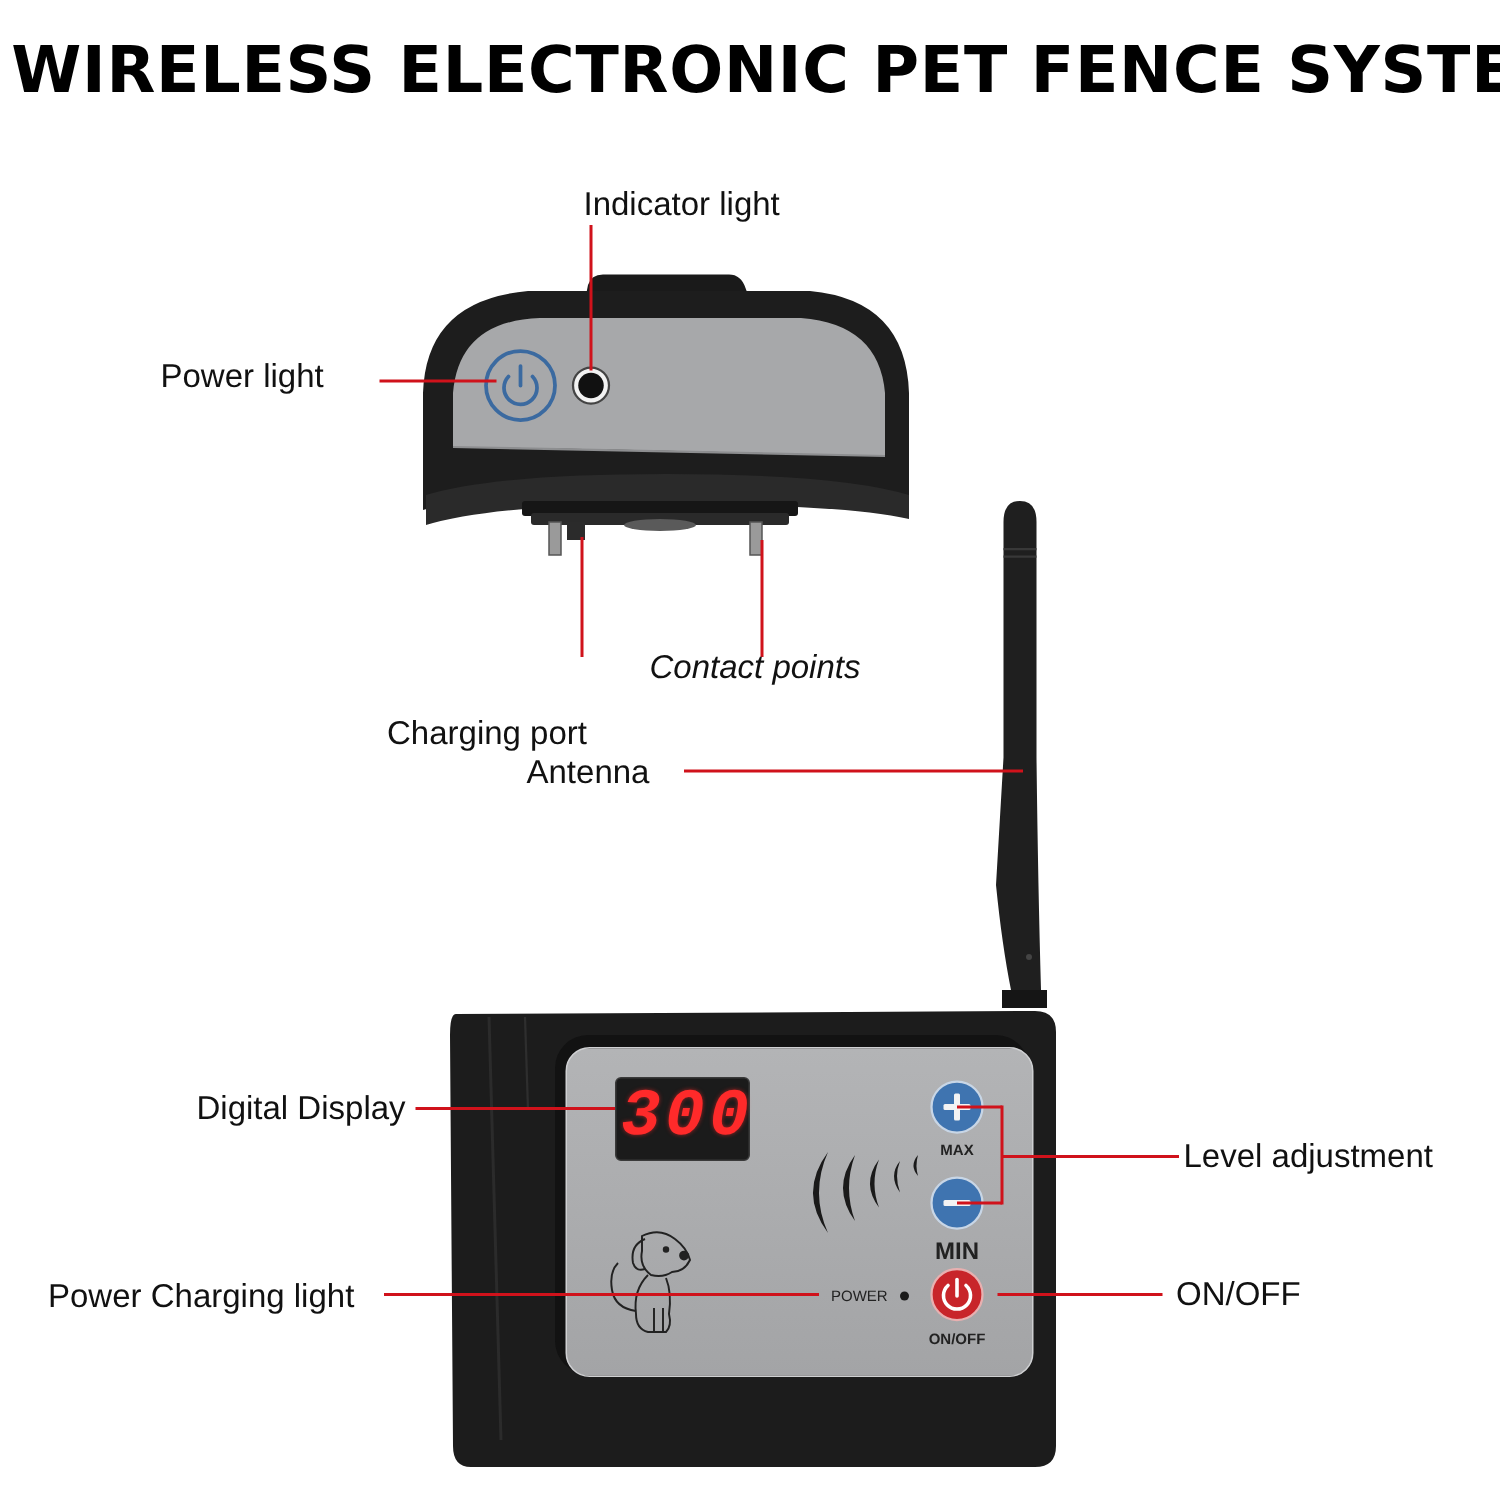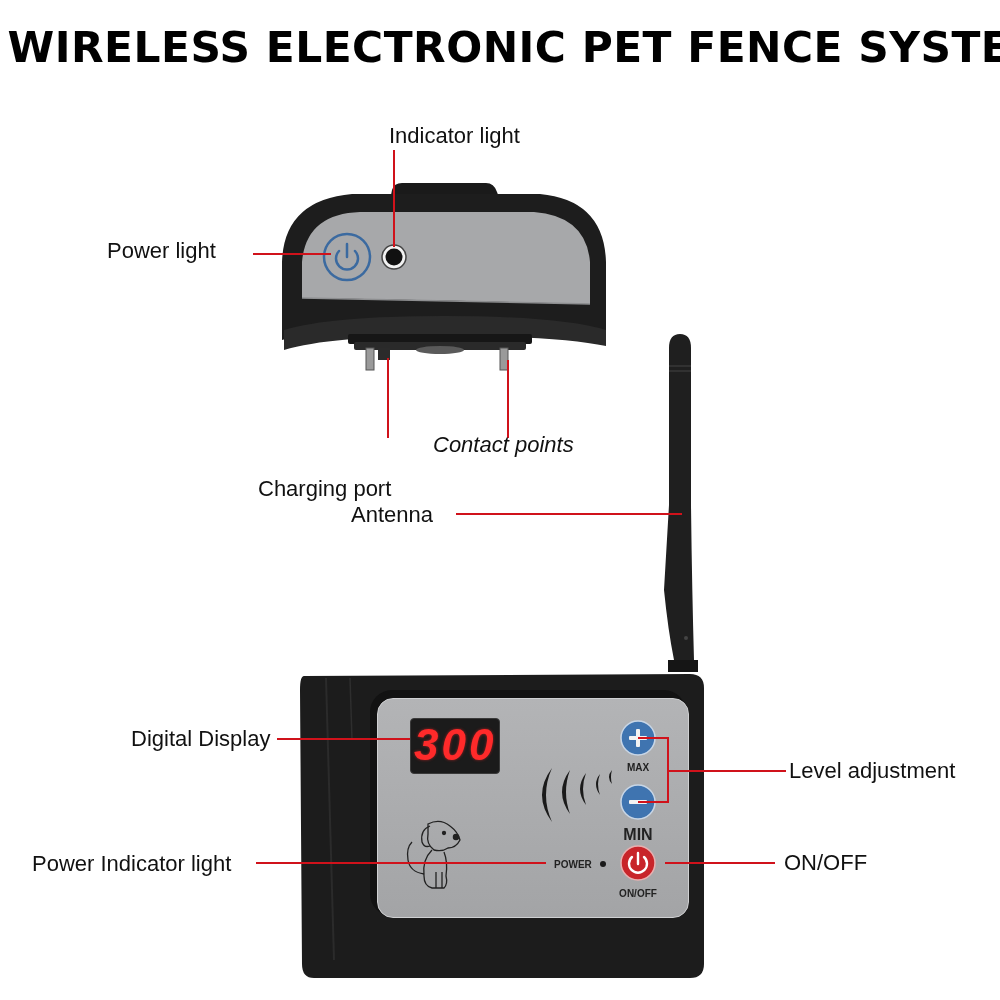--- a/index.html
+++ b/index.html
@@ -78,21 +78,21 @@
   <path d="M14 16 L400 14 Q414 14 414 28 L414 304 Q414 318 400 318 L24 318 Q12 318 12 304 L10 30 Q10 16 14 16 Z" fill="#1c1c1c"></path>
   <path d="M36 18 L44 300" stroke="#2b2b2b" stroke-width="2"></path>
   <path d="M60 18 L62 80" stroke="#2e2e2e" stroke-width="1.5"></path>
 
   <rect x="80" y="30" width="316" height="226" rx="22" fill="#121212"></rect>
 </svg>
 
 <div class="abs" style="left:377px;top:698px;width:310px;height:218px;background:linear-gradient(180deg,#b3b4b6 0%,#a3a4a6 100%);border-radius:16px;border:1px solid #cfd0d2;"></div>
 
 <div class="abs" style="left:410px;top:718px;width:88px;height:54px;background:#1b1b1b;border-radius:4px;border:1px solid #3a3a3a;"></div>
-<div class="abs" style="left:414px;top:719px;width:82px;height:52px;font-family:Liberation Sans, sans-serif;font-size:44px;font-weight:700;color:#ff2a2a;letter-spacing:3px;line-height:52px;text-align:center;font-style:italic;text-shadow:0 0 3px rgba(255,40,40,0.6);">300</div>
+<div class="abs" style="left:414px;top:719px;width:82px;height:52px;font-family:Liberation Mono, monospace;font-size:44px;font-weight:700;color:#ff2a2a;letter-spacing:3px;line-height:52px;text-align:center;font-style:italic;text-shadow:0 0 3px rgba(255,40,40,0.6);">300</div>
 
 <svg width="90" height="70" style="left:530px;top:760px;">
   <path d="M22 8 Q2 35 22 62 Q10 35 22 8 Z" fill="#1a1a1a"></path>
   <path d="M40 10 Q24 32 40 54 Q32 32 40 10 Z" fill="#1a1a1a"></path>
   <path d="M56 13 Q44 29 56 45 Q50 29 56 13 Z" fill="#1a1a1a"></path>
   <path d="M70 14 Q62 24 70 35 Q66 24 70 14 Z" fill="#1a1a1a"></path>
   <path d="M82 10 Q76 17 82 24 Q80 17 82 10 Z" fill="#1a1a1a"></path>
 </svg>
 
 <svg width="70" height="80" style="left:398px;top:816px;">
@@ -124,27 +124,27 @@
 
 <svg width="40" height="40" style="left:618px;top:843px;">
   <circle cx="20" cy="20" r="17" fill="#c8252a" stroke="#e8b0b0" stroke-width="1.5"></circle>
   <g>
     <path d="M14 14 A9 9 0 1 0 26 14" fill="none" stroke="#ffffff" stroke-width="2.4" stroke-linecap="round"></path>
     <line x1="20" y1="10" x2="20" y2="21" stroke="#ffffff" stroke-width="2.4" stroke-linecap="round"></line>
   </g>
 </svg>
 <div class="abs" style="left:608px;top:888px;width:60px;text-align:center;font-size:10px;font-weight:700;color:#222;">ON/OFF</div>
 
-<div class="abs" style="left:554px;top:859px;font-size:10px;font-weight:700;color:#222;">POWER</div>
+<div class="abs" style="left:554px;top:859px;font-size:10px;font-weight:400;color:#222;">POWER</div>
 <div class="abs" style="left:600px;top:861px;width:6px;height:6px;border-radius:50%;background:#1a1a1a;"></div>
 
 <div class="label" style="left:131px;top:728px;">Digital Display</div>
 <div class="lead" style="left:277px;top:738px;width:133px;height:2px;"></div>
 
-<div class="label" style="left:32px;top:853px;">Power Indicator light</div>
+<div class="label" style="left:32px;top:853px;">Power Charging light</div>
 <div class="lead" style="left:256px;top:862px;width:290px;height:2px;"></div>
 
 <div class="lead" style="left:638px;top:737px;width:30px;height:2px;"></div>
 <div class="lead" style="left:638px;top:801px;width:30px;height:2px;"></div>
 <div class="lead" style="left:667px;top:737px;width:2px;height:66px;"></div>
 <div class="lead" style="left:668px;top:770px;width:118px;height:2px;"></div>
 <div class="label" style="left:789px;top:760px;text-align:right;">Level adjustment</div>
 
 <div class="lead" style="left:665px;top:862px;width:110px;height:2px;"></div>
 <div class="label" style="left:784px;top:852px;">ON/OFF</div>

